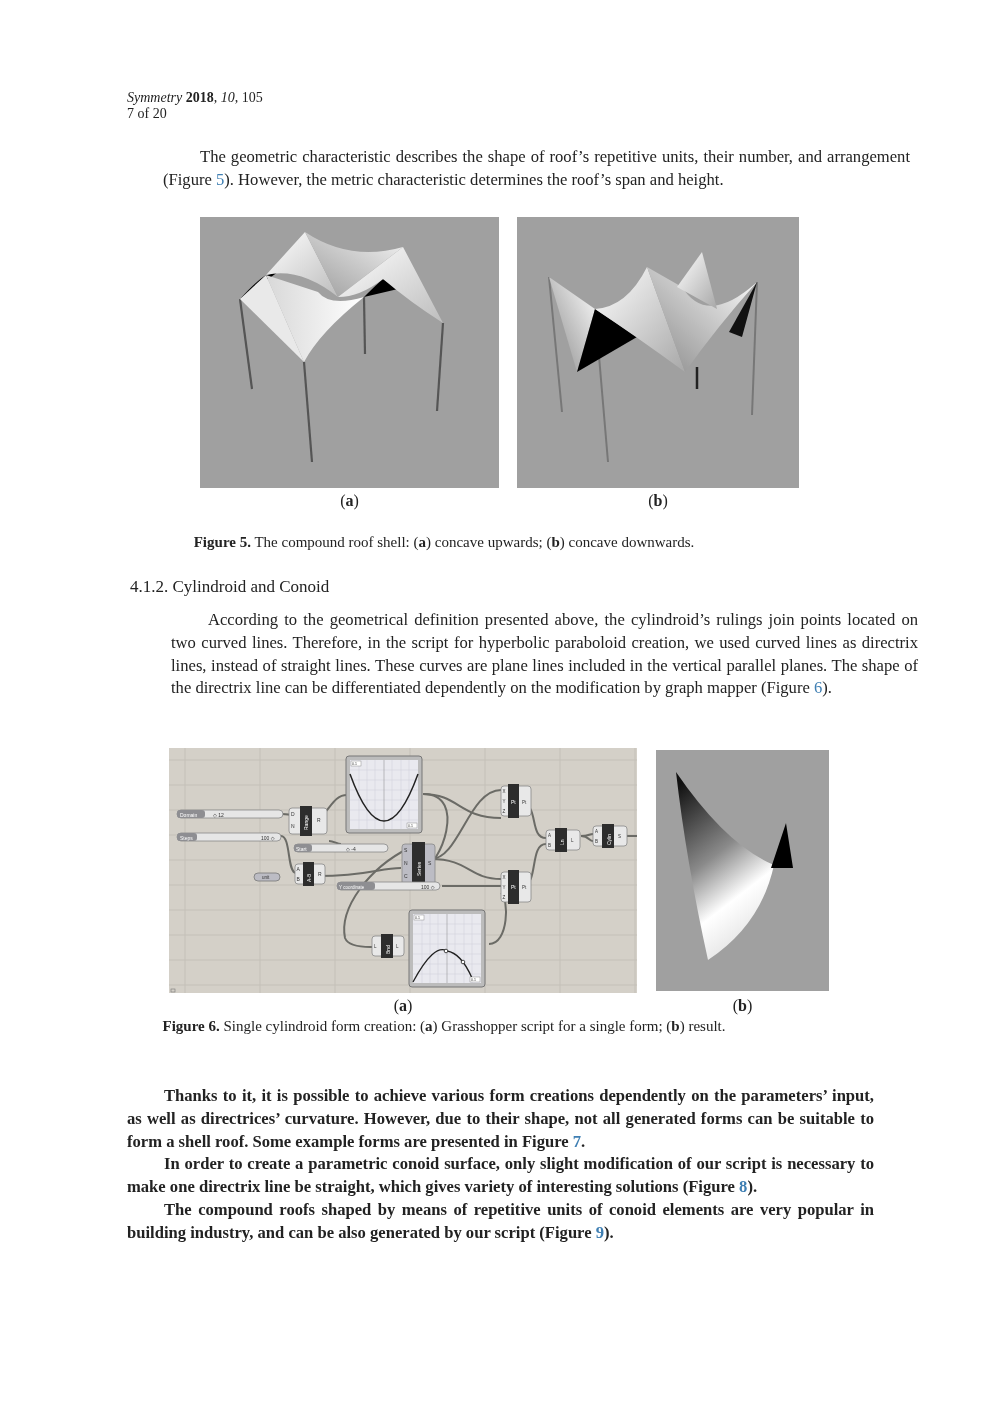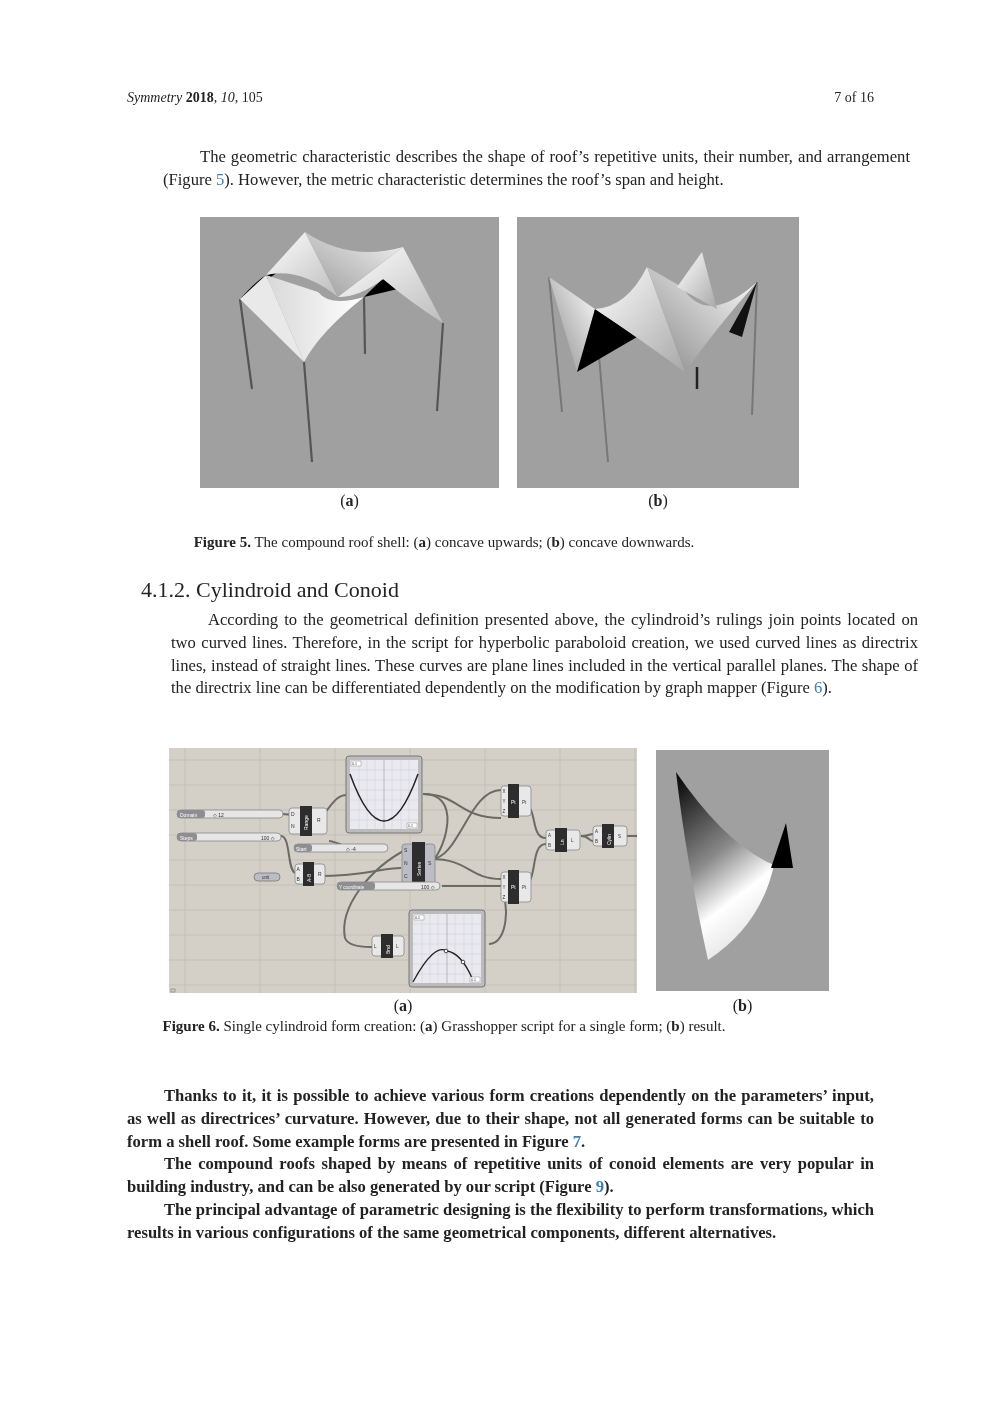--- a/index.html
+++ b/index.html
@@ -1,41 +1,41 @@
 <!DOCTYPE html>
 <html><head>
   <meta charset="utf-8">
   <style>
     html, body { margin: 0; padding: 0; background: #ffffff; }
     body { width: 1000px; height: 1417px; position: relative; overflow: hidden;
       font-family: "Liberation Serif", "DejaVu Serif", serif; color: #222; }
-    .abs { position: absolute; }
+    .abs { position: absolute; flex-direction: column; }
     .running-head { top: 90px; left: 127px; right: 126px; font-size: 14px; display: flex; justify-content: space-between; }
     .running-head .journal { font-style: italic; }
     .running-head b { font-weight: bold; font-style: normal; }
     .running-head i { font-style: italic; }
     p.para { margin: 0; font-size: 16.6px; line-height: 22.8px; text-align: justify; text-indent: 37px; }
     .ref { color: #3f7fb3; }
     .text-block { left: 127px; width: 747px; }
     .fig-img { background: #a0a0a0; }
     .subcap { font-size: 16px; text-align: center; }
     .caption { font-size: 15px; text-align: center; left: 0; width: 888px; }
     .caption b { font-weight: bold; }
-    .section-heading { left: 141px; font-size: 22px; }
+    .section-heading { left: 130px; font-size: 17px; }
     svg { display: block; }
   </style>
 </head>
 <body>
 
 <div class="abs running-head">
   <span>
     <span class="journal">Symmetry</span>
     <b>2018</b>, <i>10</i>, <span>105</span>
   </span>
-  <span>7 of 16</span>
+  <span>7 of 20</span>
 </div>
 
 <div class="abs text-block" style="top:146px;margin-left:36px;">
   <p class="para"><span>The geometric characteristic describes the shape of roof’s repetitive units, their number, and arrangement (Figure </span><a class="ref">5</a><span>). However, the metric characteristic determines the roof’s span and height.</span></p>
 </div>
 
 <div class="abs fig-img" style="left:200px; top:217px; width:299px; height:271px;">
   <svg width="299" height="271" viewBox="0 0 299 271">
     <defs>
       <linearGradient id="ga1" x1="0" y1="0" x2="1" y2="1">
@@ -327,15 +327,15 @@
   </svg>
 </div>
 <div class="abs subcap" style="left:656px; top:997px; width:173px;">(<b>b</b>)</div>
 
 <div class="abs caption" style="top:1018px;">
   <b>Figure 6.</b><span> Single cylindroid form creation: (<b>a</b>) Grasshopper script for a single form; (<b>b</b>) result.</span>
 </div>
 
 <div class="abs text-block" style="top:1085px;font-weight:bold;">
   <p class="para"><span>Thanks to it, it is possible to achieve various form creations dependently on the parameters’ input, as well as directrices’ curvature. However, due to their shape, not all generated forms can be suitable to form a shell roof. Some example forms are presented in Figure </span><a class="ref">7</a><span>.</span></p>
+  <p class="para"><span>In order to create a parametric conoid surface, only slight modification of our script is necessary to make one directrix line be straight, which gives variety of interesting solutions (Figure </span><a class="ref">8</a><span>).</span></p>
   <p class="para"><span>The compound roofs shaped by means of repetitive units of conoid elements are very popular in building industry, and can be also generated by our script (Figure </span><a class="ref">9</a><span>).</span></p>
-  <p class="para">The principal advantage of parametric designing is the flexibility to perform transformations, which results in various configurations of the same geometrical components, different alternatives.</p>
 </div>
 
 </body></html>

